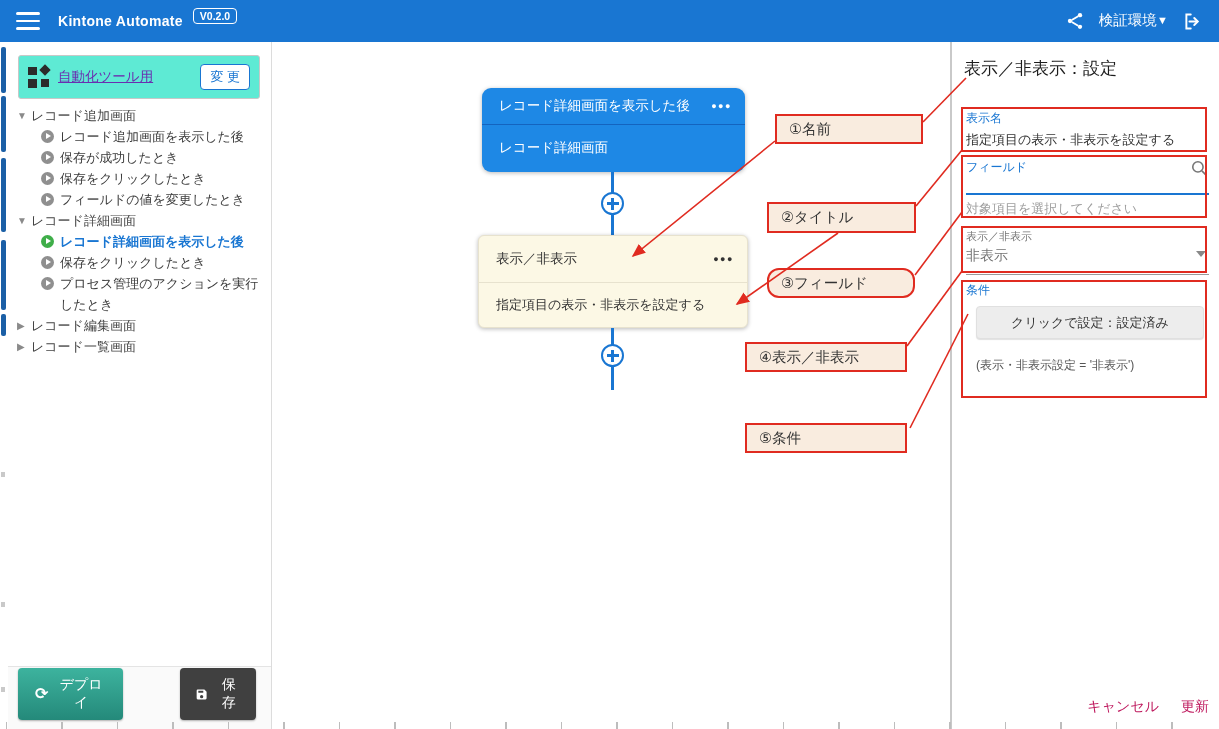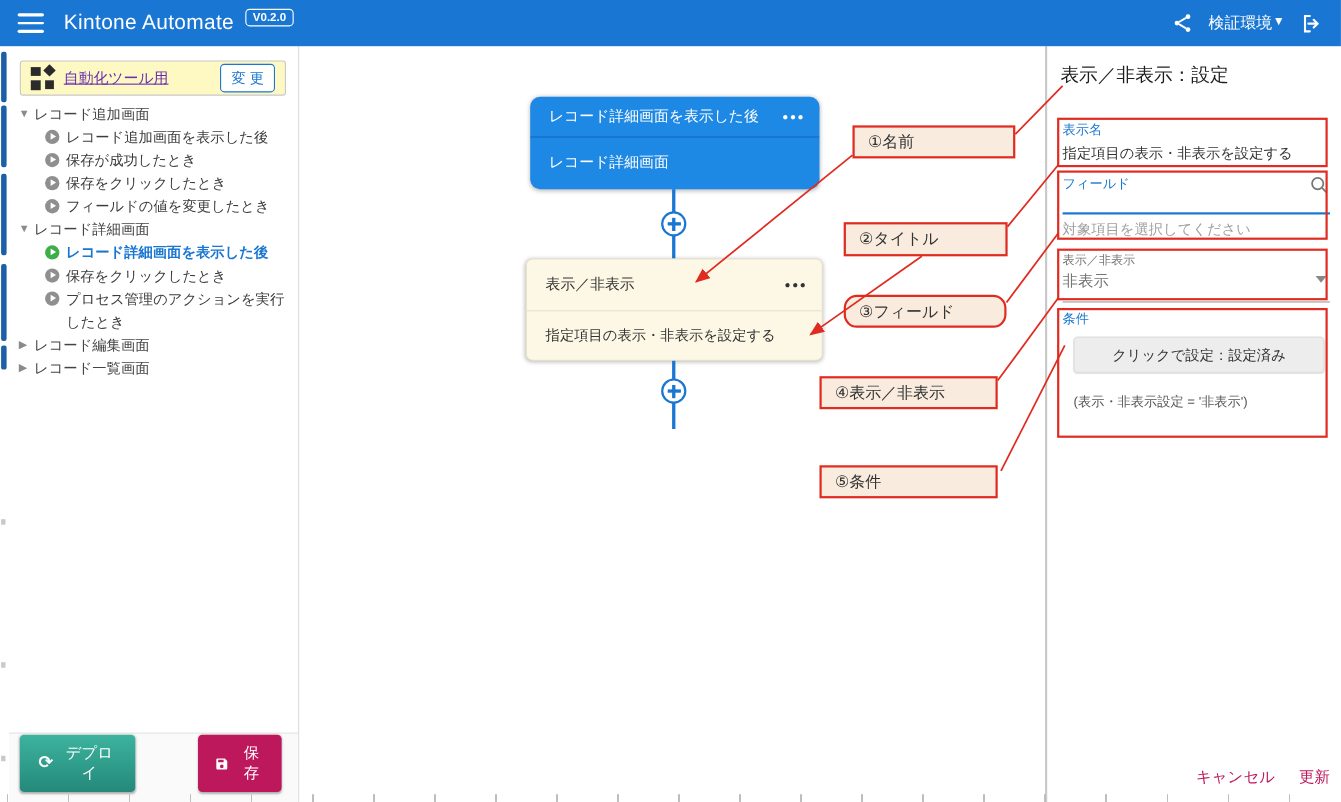--- a/index.html
+++ b/index.html
@@ -6,38 +6,38 @@
   html,body { width:1219px; height:729px; overflow:hidden; }
   body { font-family:"Liberation Sans","DejaVu Sans",sans-serif; background:#fff; }
   .app { position:relative; width:1219px; height:729px; background:#fff; overflow:hidden; }
 
   
   .topbar { position:absolute; left:0; top:0; width:1219px; height:42px; background:#1976d2;
             display:flex; align-items:center; color:#fff; z-index:10; }
   .hamburger { width:24px; height:18px; margin-left:16px; display:flex; flex-direction:column;
                justify-content:space-between; cursor:pointer; }
   .hamburger span { display:block; height:2.6px; background:#fff; border-radius:2px; }
-  .brand { font-size:19px; font-weight:normal; margin-left:18px; letter-spacing:.3px; }
+  .brand { font-size:14px; font-weight:bold; margin-left:18px; letter-spacing:.3px; }
   .verbadge { margin-left:10px; margin-top:-10px; border:1.6px solid #fff; border-radius:4px;
               font-size:10.5px; font-weight:bold; padding:1px 6px; }
   .topbar-right { margin-left:auto; display:flex; align-items:flex-start; gap:14px; margin-right:16px; }
   .envlabel { font-size:14.5px; }
   .caret-down { font-size:11px; margin-left:-4px; }
   .icon-btn { display:flex; align-items:center; cursor:pointer; }
 
   
   .leftstrip { position:absolute; left:0; top:42px; width:8px; bottom:0; background:#fff; z-index:9; }
   .leftstrip .seg { position:absolute; left:1px; width:5px; background:#1b5fa6; border-radius:2px; }
   .leftstrip .tick { position:absolute; left:1px; width:4px; height:5px; background:#c9c9c9; }
 
   
   .sidebar { position:absolute; left:8px; top:42px; width:264px; bottom:0; background:#fff;
              border-right:1px solid #dcdcdc; z-index:5; }
-  .appbox { margin:13px 11px 6px 10px; height:32px; border:1px solid #c8c8c8; border-radius:3px;
-            display:flex; align-items:center; padding:0 9px; background:#fef9c3; }
+  .appbox { margin:13px 11px 6px 10px; height:44px; border:1px solid #c8c8c8; border-radius:3px;
+            display:flex; align-items:center; padding:0 9px; background:#5eead4; }
   .appicon { position:relative; width:22px; height:22px; flex:0 0 auto; }
   .appicon i { position:absolute; background:#2b2b2b; }
   .appicon .b1 { left:0; top:1px; width:9px; height:8px; }
   .appicon .b2 { right:1px; top:0; width:8px; height:8px; transform:rotate(45deg); }
   .appicon .b3 { left:0; bottom:0; width:9px; height:9px; }
   .appicon .b4 { right:1px; bottom:1px; width:8px; height:8px; }
   .applink { margin-left:8px; font-size:13.5px; color:#6a2fb0; text-decoration:underline; cursor:pointer;
              white-space:nowrap; }
   .changebtn { margin-left:auto; border:1px solid #1976d2; color:#1976d2; background:#fff; border-radius:4px;
                font-size:13px; padding:3px 9px; cursor:pointer; white-space:nowrap; font-family:inherit; }
@@ -54,21 +54,21 @@
   .trow.active .pico { background:#3fae49; }
   .trow.active .tlabel { color:#1976d2; font-weight:bold; }
   .tlabel { flex:1 1 auto; padding-right:4px; }
 
   .sidefoot { position:absolute; left:0; right:0; bottom:0; height:63px; background:#fafafa;
               border-top:1px solid #e4e4e4; display:flex; align-items:center; padding:0 15px 8px 10px; }
   .deploybtn { display:flex; align-items:center; gap:8px; color:#fff; font-size:14px; font-family:inherit;
                background:linear-gradient(180deg,#3db39e,#24897a); border:none; border-radius:4px;
                padding:8px 17px; cursor:pointer; box-shadow:0 1px 2px rgba(0,0,0,.3); }
   .savebtn { display:flex; align-items:center; gap:8px; color:#fff; font-size:14px; font-family:inherit;
-             background:#be185d; border:none; border-radius:4px; padding:8px 15px; margin-left:57px;
+             background:#404040; border:none; border-radius:4px; padding:8px 15px; margin-left:57px;
              cursor:pointer; box-shadow:0 1px 2px rgba(0,0,0,.3); }
   .syncglyph { font-size:16px; line-height:14px; font-weight:bold; }
 
   
   .canvas { position:absolute; left:272px; top:42px; right:269px; bottom:0; background:#fff; }
 
   .node { position:absolute; border-radius:9px; box-shadow:0 1px 4px rgba(0,0,0,.28); overflow:hidden; }
   .node .nhead { display:flex; align-items:center; justify-content:space-between; padding:0 13px 0 17px; }
   .node .nbody { display:flex; align-items:center; padding:0 17px; }
   .dots { font-size:9px; letter-spacing:1.5px; cursor:pointer; }

